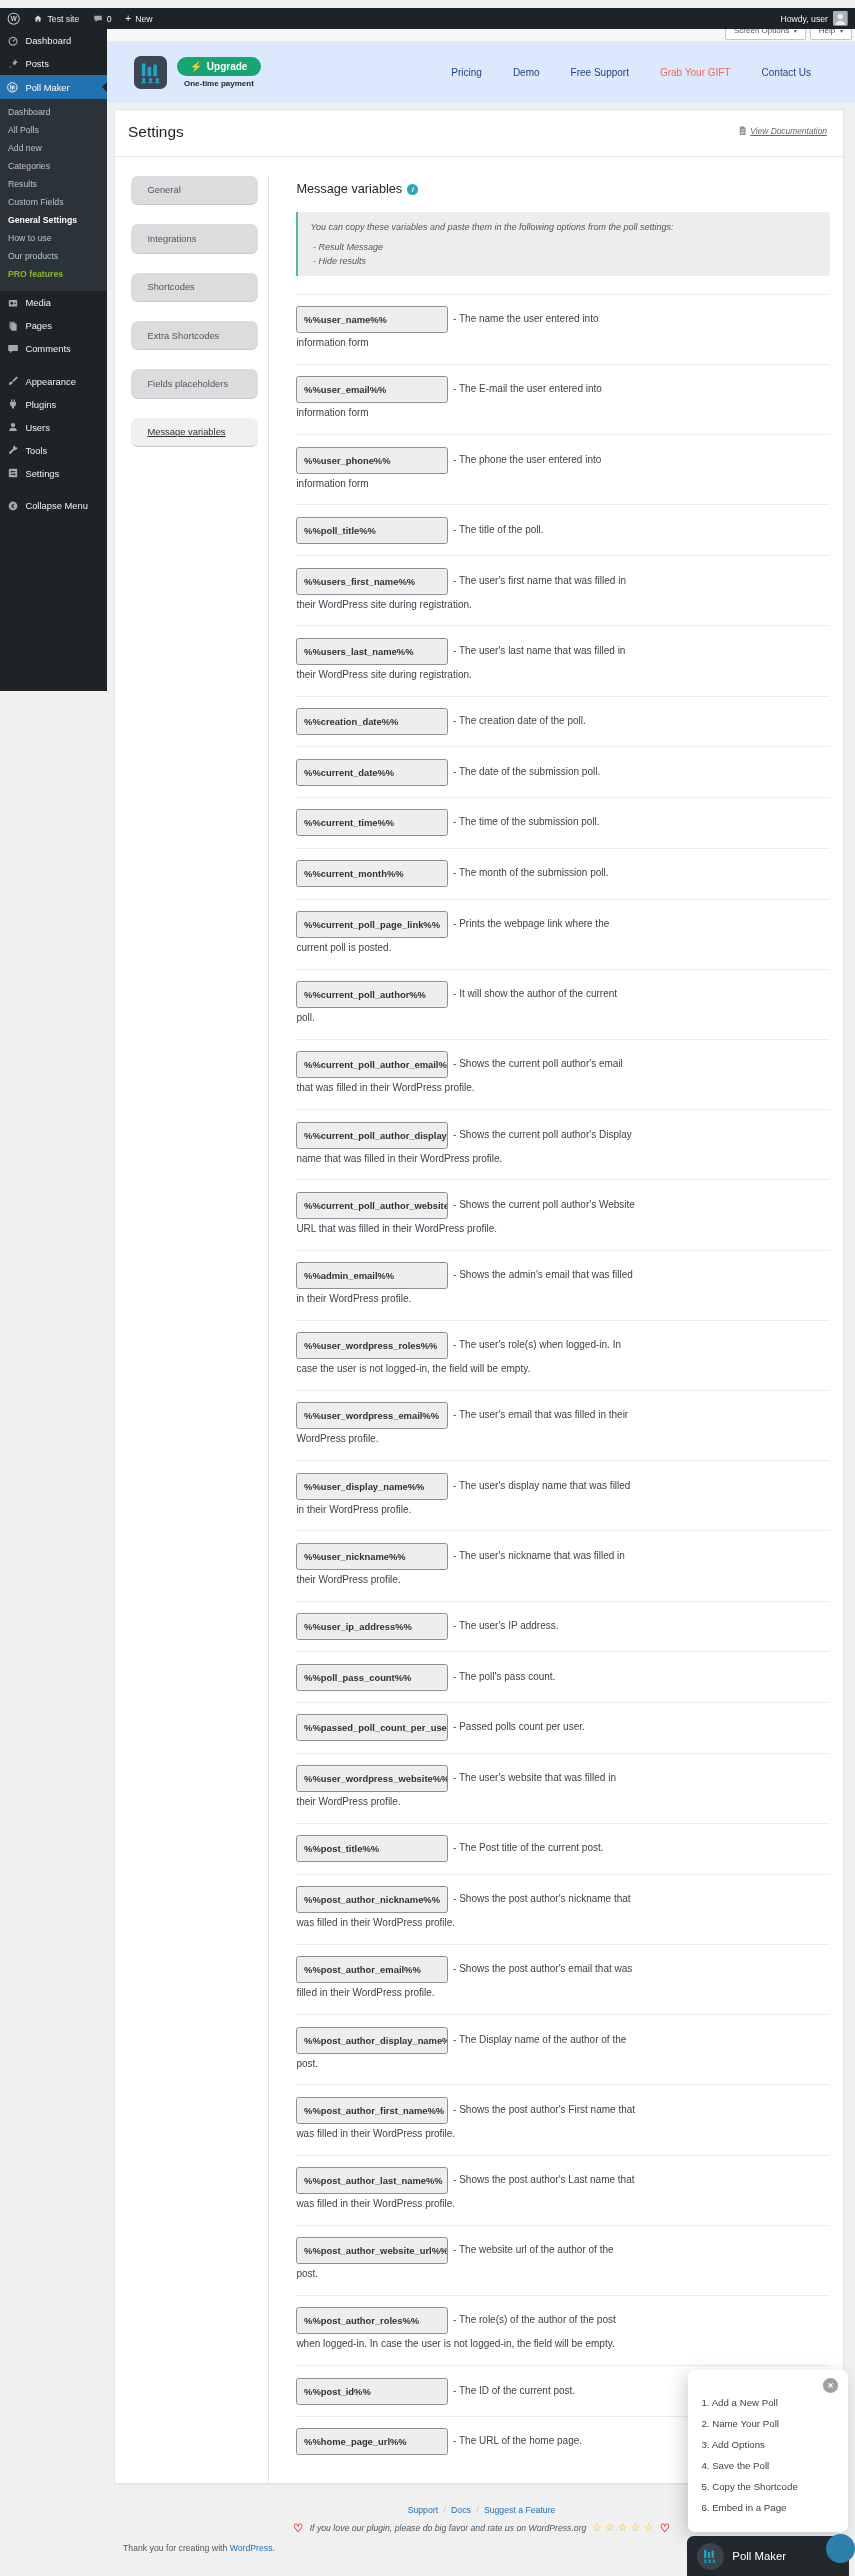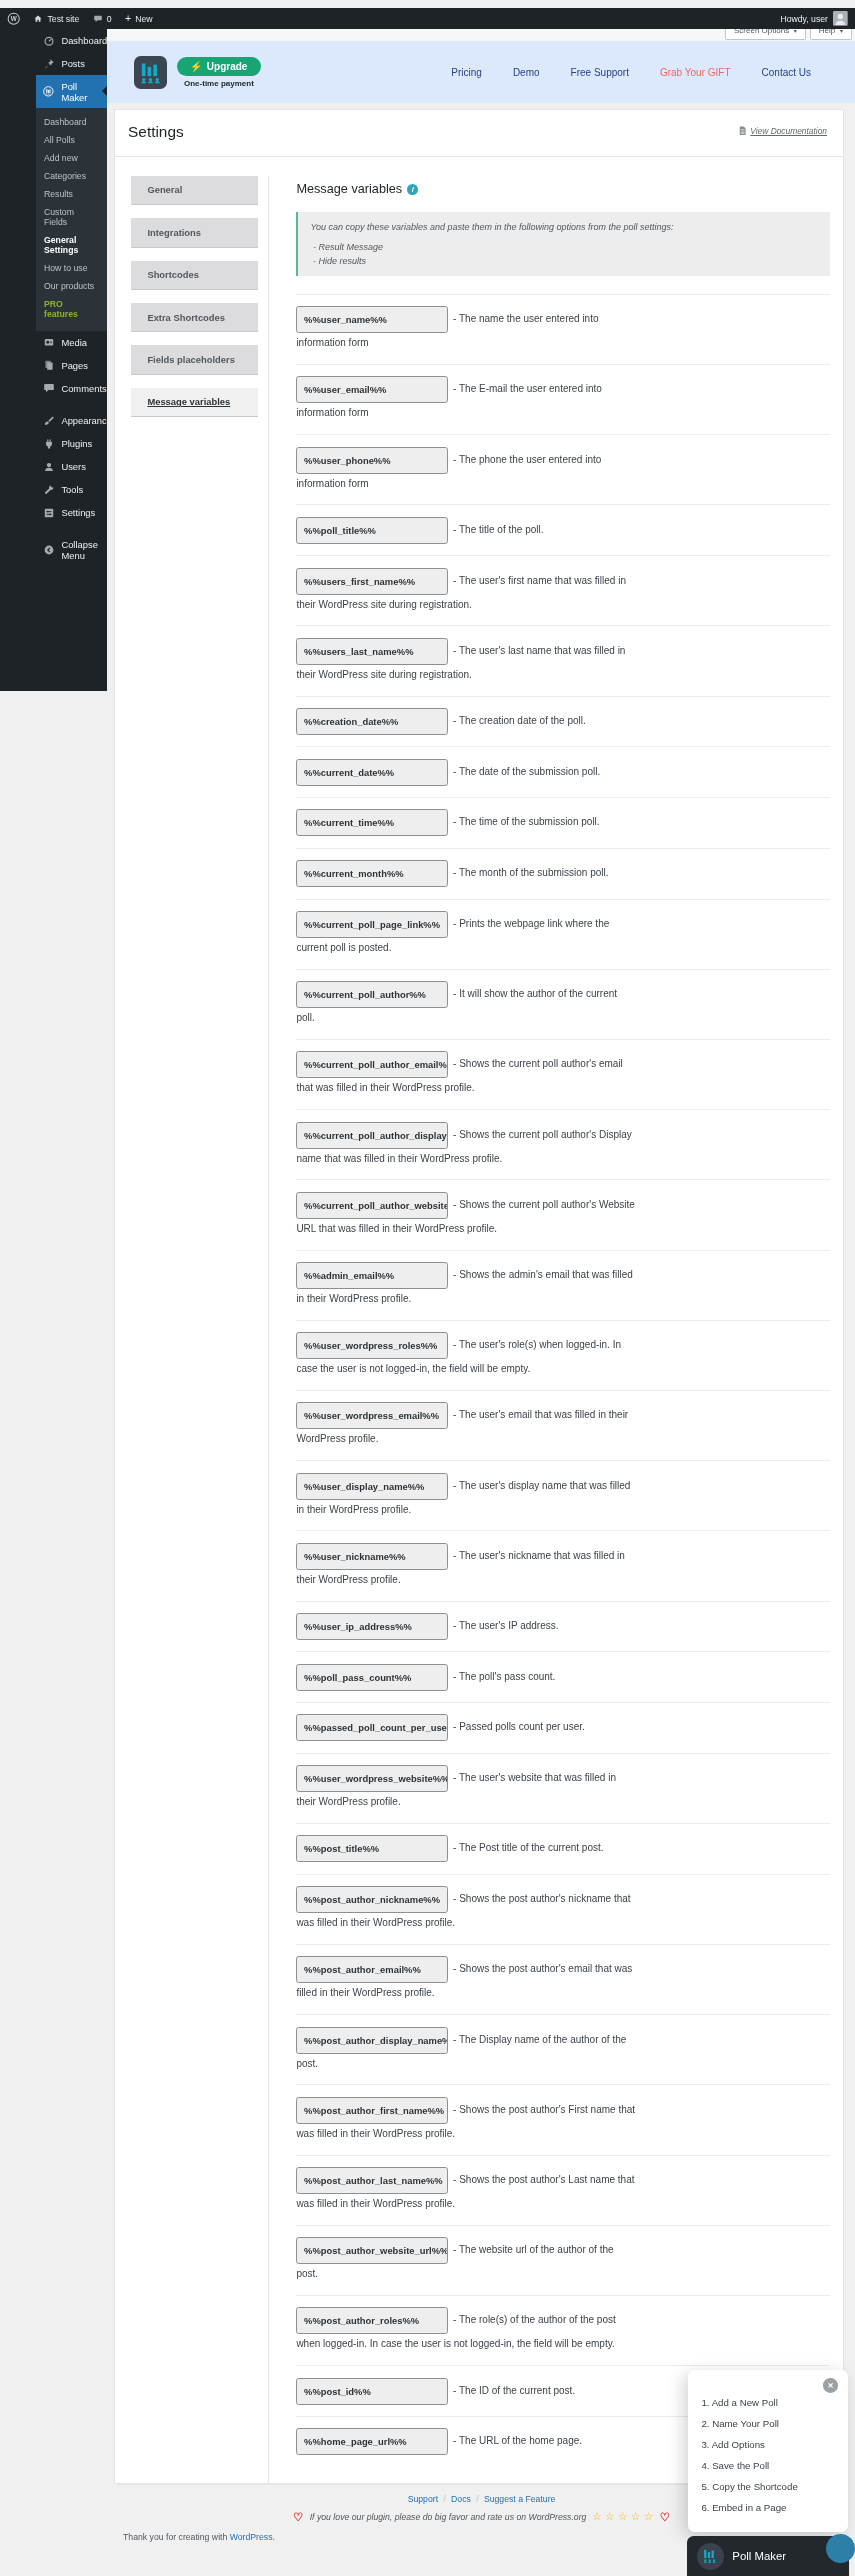--- a/index.html
+++ b/index.html
@@ -14,21 +14,21 @@
   .admin-bar { position:absolute; top:8px; left:0; width:856px; height:21.4px;
     background:#1d2327; color:#f0f0f1; display:flex; align-items:center; font-size:8.7px; z-index:50; }
   .ab-item { display:flex; align-items:center; gap:4px; padding:0 6.7px; height:21.4px; color:#e9eaeb; }
   .ab-plus { font-size:10.7px; line-height:1; color:#e9eaeb; }
   .ab-count { color:#f0f0f1; }
   .ab-right { margin-left:auto; display:flex; align-items:center; gap:5.3px; padding-right:8px; }
   .avatar { width:14.7px; height:14.7px; border-radius:1.3px; overflow:hidden; display:block; }
 
   
   .sidebar { position:absolute; top:21.4px; left:0; width:107px; height:670px;
-    background:#1d2327; z-index:40; padding-top:8px;padding-left:36px; }
+    background:#1d2327; z-index:40; padding-top:8px; }
   .menu-item { display:flex; align-items:center; gap:6px; padding:5.3px 4px 5.3px 6px;
     color:#f0f0f1; font-size:9.4px; min-height:23px; position:relative; cursor:pointer; }
   .menu-item .mi-icon { width:13.4px; display:flex; justify-content:center; flex:none; }
   .menu-item.active { background:#2271b1; color:#fff; }
   .menu-arrow { position:absolute; right:0; top:50%; margin-top:-5.3px; width:0; height:0;
     border:5.3px solid transparent; border-right-color:#1d2327; }
   .submenu { background:#2c3338; padding:4.7px 0 8px; }
   .submenu-item { display:block; padding:4px 8px; font-size:8.7px; color:#bcc2c8; cursor:pointer; }
   .submenu-item.current { color:#fff; font-weight:bold; }
   .submenu-item.pro { color:#8ab430; font-weight:bold; }
@@ -57,43 +57,43 @@
   .wrap { padding:5.3px 12px 0 6.7px; }
   .card { background:#fff; border:0.7px solid #e2e4e7; box-shadow:0 0.7px 0.7px rgba(0,0,0,.04); }
   .card-header { display:flex; align-items:flex-start; justify-content:space-between; padding:12px 16px 14.7px 13.4px; }
   .page-title { font-size:15.4px; font-weight:normal; color:#1d2327; line-height:1.3; }
   .doc-link { color:#646970; font-size:8.4px; font-style:italic; text-decoration:underline;
     display:flex; align-items:center; gap:4px; margin-top:4px; }
   .card-divider { height:0.7px; background:#e4e4e4; }
 
   .settings-body { display:flex; padding:18.7px 10.7px 0 16px; }
   .tabs { width:127px; flex:none; }
-  .tab { background:#dcdcde; border-bottom:0.7px solid #c9cacc; margin-bottom:13px;
-    padding:8.7px 9.4px 8.7px 16.7px; font-size:9.4px; font-weight:bold; color:#50575e; cursor:pointer; }
+  .tab { background:#dcdcde; border-bottom:0.7px solid #c9cacc; margin-bottom:19px;
+    padding:8.7px 9.4px 8.7px 16.7px; font-size:9.4px; font-weight:normal; color:#50575e; cursor:pointer;border-radius:7px; }
   .tab.active { background:#f0f0f1; color:#2c3338; text-decoration:underline; }
   .tab-content { flex:1; border-left:0.7px solid #e2e4e7; margin-left:10.7px; padding:1.3px 2.7px 16px 27px; }
 
   .mv-title { font-size:12.7px; font-weight:500; color:#23282d; display:flex; align-items:center; gap:5.3px; margin:5.3px 0 16px; }
   .info-icon { width:10.7px; height:10.7px; border-radius:50%; background:#2da7b8; color:#fff;
     font-size:7.4px; font-weight:bold; font-style:italic; display:inline-flex; align-items:center; justify-content:center; }
 
   .notice { background:#ededed; border-left:2.7px solid #5cb797; padding:9.4px 12px 10.7px;
     font-style:italic; font-size:9px; color:#50575e; margin-bottom:17.4px; }
   .notice-intro { margin-bottom:10.7px; }
   .notice-item { margin-top:3.3px; padding-left:2.7px; }
 
   .var-row { border-top:0.7px solid #ececec; padding:11.4px 0; }
   .row-inner { max-width:340px; font-size:10px; color:#3c434a; line-height:19.4px; }
   .var-box { display:inline-block; width:152px; height:27px; line-height:26px; background:#eee;
     border:0.7px solid #8c8f94; border-radius:2.7px; padding:0 6.7px; margin-right:4.7px;
     font-weight:bold; font-size:9.4px; color:#2c3338; vertical-align:middle;
     white-space:nowrap; overflow:hidden; cursor:text; }
 
   
-  .page-footer { position:absolute; left:107px; bottom:15px; width:749px; height:67px; font-size:8.7px; }
+  .page-footer { position:absolute; left:107px; bottom:4px; width:749px; height:67px; font-size:8.7px; }
   .footer-links { text-align:center; color:#a7aaad; }
   .footer-link { color:#2271b1; margin:0 5.3px; }
   .footer-sep { color:#c3c4c7; }
   .rate-line { text-align:center; margin-top:6px; color:#50575e; font-style:italic; }
   .heart { color:#e8291c; font-style:normal; font-size:11.4px; font-weight:bold; vertical-align:-0.7px; margin:0 4px; }
   .star { color:#f7b500; font-size:10.7px; font-style:normal; margin-left:3.3px; }
   .thanks { margin:8px 0 0 16px; color:#50575e; }
   .thanks a { color:#2271b1; }
 
   

